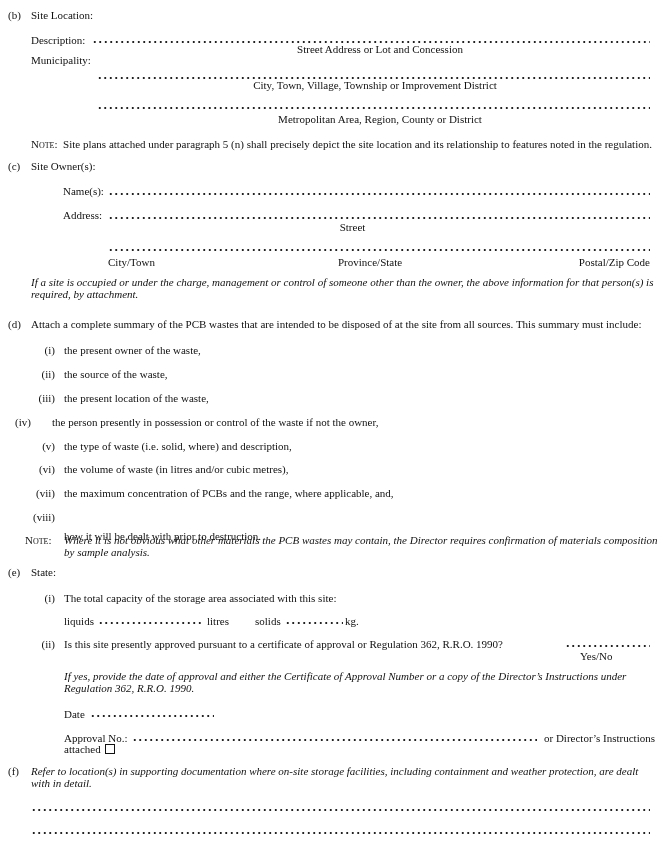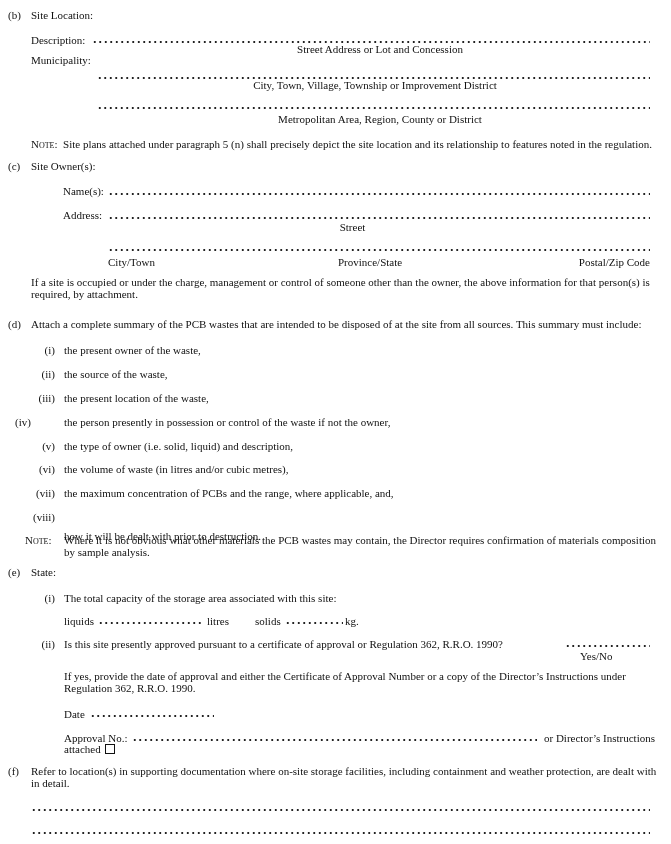--- a/index.html
+++ b/index.html
@@ -9,21 +9,21 @@
     line-height: 12px;
   }
   .abs { position: absolute; white-space: nowrap; }
   .dots {
     position: absolute; height: 4px;
     background-image: radial-gradient(circle, #222 0.7px, transparent 0.9px);
     background-size: 5.5px 4px; background-repeat: repeat-x; background-position: 0 0;
   }
   .caption { position: absolute; text-align: center; white-space: nowrap; }
   .sc { font-variant: small-caps; }
-  .wrap { position: absolute; white-space: normal; }
+  .wrap { position: absolute; white-space: normal; font-style: italic; }
   .checkbox {
     display: inline-block; width: 8px; height: 8px; border: 1px solid #111;
     vertical-align: -1px; margin-left: 4px;
   }
 </style>
 </head>
 <body>
 
 <div>
   <span class="abs" style="left:8px;top:9px">(b)</span>
@@ -73,24 +73,24 @@
     <span class="abs" style="right:616px;top:344px">(i)</span>
     <span class="abs" style="left:64px;top:344px">the present owner of the waste,</span>
 
     <span class="abs" style="right:616px;top:368px">(ii)</span>
     <span class="abs" style="left:64px;top:368px">the source of the waste,</span>
 
     <span class="abs" style="right:616px;top:392px">(iii)</span>
     <span class="abs" style="left:64px;top:392px">the present location of the waste,</span>
 
     <span class="abs" style="right:640px;top:416px">(iv)</span>
-    <span class="abs" style="left:64px;top:416px">the person presently in possession or control of the waste if not the owner,</span>
+    <span class="abs" style="left:52px;top:416px">the person presently in possession or control of the waste if not the owner,</span>
 
     <span class="abs" style="right:616px;top:440px">(v)</span>
-    <span class="abs" style="left:64px;top:440px">the type of owner (i.e. solid, liquid) and description,</span>
+    <span class="abs" style="left:64px;top:440px">the type of waste (i.e. solid, where) and description,</span>
 
     <span class="abs" style="right:616px;top:463px">(vi)</span>
     <span class="abs" style="left:64px;top:463px">the volume of waste (in litres and/or cubic metres),</span>
 
     <span class="abs" style="right:616px;top:487px">(vii)</span>
     <span class="abs" style="left:64px;top:487px">the maximum concentration of PCBs and the range, where applicable, and,</span>
 
     <span class="abs" style="right:616px;top:511px">(viii)</span>
     <span class="abs" style="left:64px;top:530px">how it will be dealt with prior to destruction.</span>
   </div>

